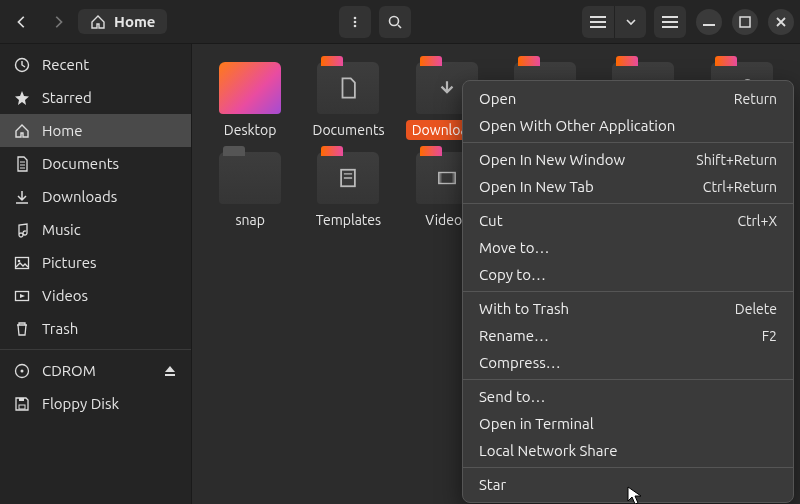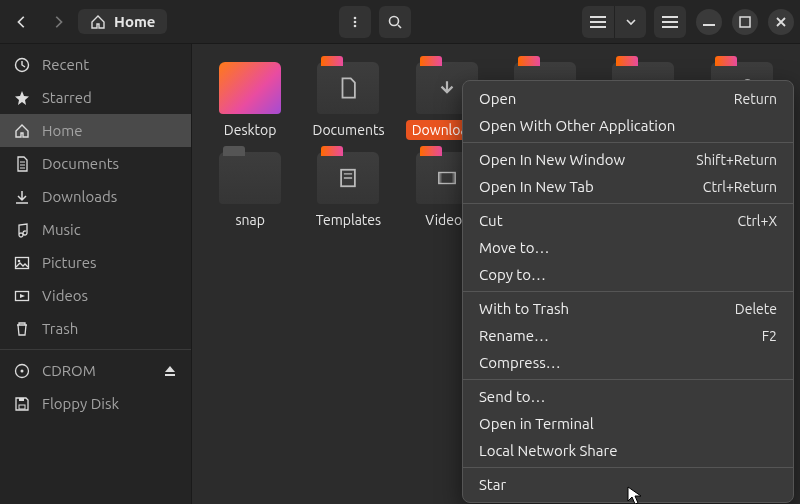--- a/index.html
+++ b/index.html
@@ -10,21 +10,21 @@
 .path-box { display: flex; align-items: center; gap: 8px; background: #333; border-radius: 6px; padding: 4px 12px; font-weight: 700; font-size: 15px; }
 .spacer { flex: 1; }
 .tb-group { display: flex; background: #333; border-radius: 6px; overflow: hidden; }
 .tb-group .tb-btn { border-radius: 0; }
 .tb-group .tb-btn + .tb-btn { border-left: 1px solid #222; }
 .win-btn { width: 26px; height: 26px; border-radius: 50%; background: #3a3a3a; margin-left: 6px; display: flex; align-items: center; justify-content: center; }
 .win-btn.close { background: #3a3a3a; }
 
 .main { display: flex; height: calc(100% - 44px); }
 .sidebar { width: 192px; background: #242424; border-right: 1px solid #1a1a1a; padding: 4px 0; overflow-y: auto; }
-.side-item { display: flex; align-items: center; gap: 12px; padding: 8px 14px; font-size: 15px; color: #a3a3a3; }
+.side-item { display: flex; align-items: center; gap: 12px; padding: 8px 14px; font-size: 15px; color: #e5e5e5; }
 .side-item.active { background: #4a4a4a; }
 .side-item .eject { margin-left: auto; }
 .side-sep { height: 1px; background: #3a3a3a; margin: 4px 0; }
 
 .content { flex: 1; padding: 14px 10px; background: #2c2c2c; position: relative; }
 .grid { display: grid; grid-template-columns: repeat(6, 1fr); gap: 4px 2px; }
 .item { display: flex; flex-direction: column; align-items: center; padding: 4px; }
 .folder-ic { width: 62px; height: 52px; border-radius: 6px 6px 4px 4px; position: relative; background: linear-gradient(#3d3d3d,#353535); margin-bottom: 6px; }
 .folder-ic::before { content: ""; position: absolute; top: -6px; left: 4px; width: 22px; height: 10px; background: linear-gradient(90deg,#ff6a00,#e94ca0); border-radius: 3px 3px 0 0; }
 .folder-ic.mono::before { background: #555; }

